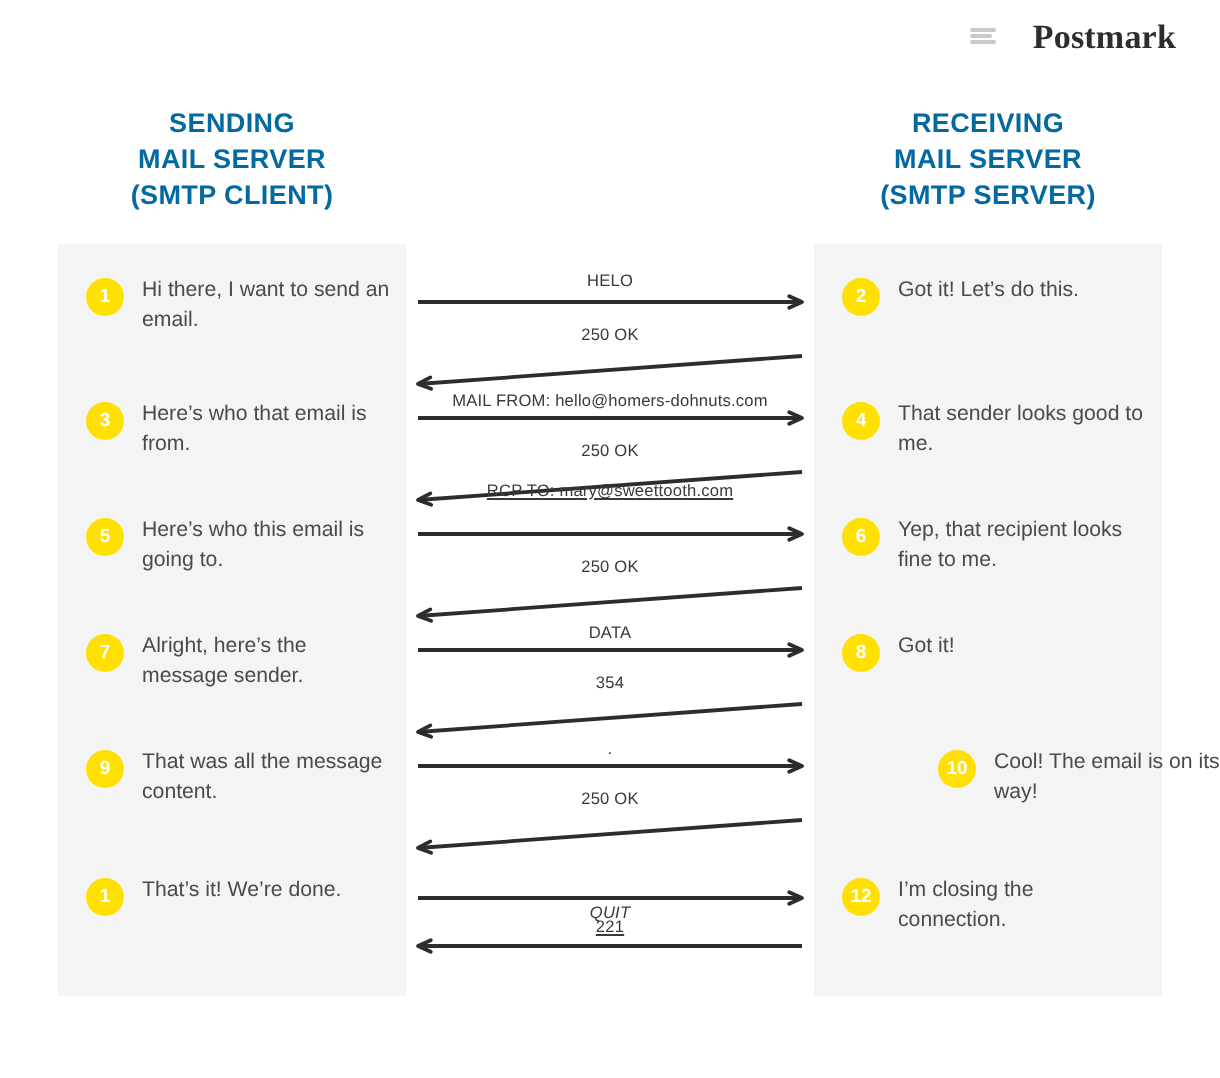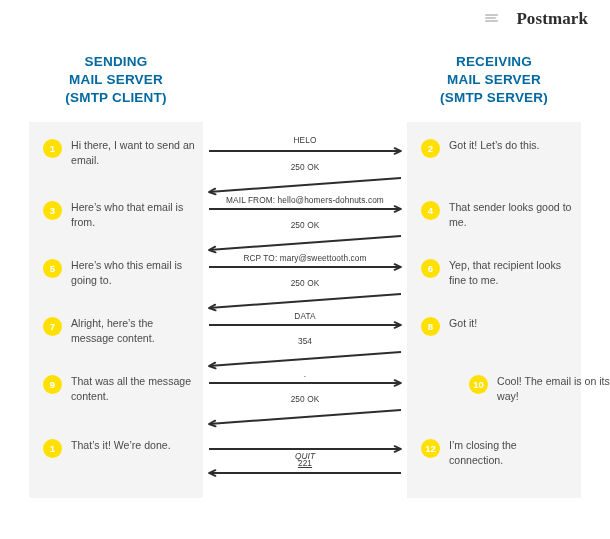--- a/index.html
+++ b/index.html
@@ -173,21 +173,21 @@
       <div class="step" style="top: 78px;">
         <div class="badge">3</div>
         <div class="step-text">Here’s who that email is from.</div>
       </div>
       <div class="step" style="top: 136px;">
         <div class="badge">5</div>
         <div class="step-text">Here’s who this email is going to.</div>
       </div>
       <div class="step" style="top: 194px;">
         <div class="badge">7</div>
-        <div class="step-text">Alright, here’s the message content.</div>
+        <div class="step-text">Alright, here’s the message sender.</div>
       </div>
       <div class="step" style="top: 252px;">
         <div class="badge">9</div>
         <div class="step-text">That was all the message content.</div>
       </div>
       <div class="step" style="top: 316px;">
         <div class="badge">1</div>
         <div class="step-text">That’s it! We’re done.</div>
       </div>
     </div>
@@ -242,21 +242,21 @@
         </svg>
       </div>
       <div class="msg" style="top: 0px;">
         <div class="msg-label" style="top: 98px;">250 OK</div>
         <svg width="196" height="376">
           <line x1="194" y1="114" x2="2" y2="128" stroke="#2d2d2d" stroke-width="1.9"></line>
           <polyline points="8.167121784579292,124.68841293423115 2,128 8.582275058352044,130.38194354597178" fill="none" stroke="#2d2d2d" stroke-width="1.9" stroke-linecap="round" stroke-linejoin="round"></polyline>
         </svg>
       </div>
       <div class="msg" style="top: 0px;">
-        <div class="msg-label" style="top: 131px;">RCP TO: mary@sweettooth.com</div>
+        <div class="msg-label" style="top: 118px; text-decoration: underline;">RCP TO: mary@sweettooth.com</div>
         <svg width="196" height="376">
           <line x1="2" y1="145" x2="194" y2="145" stroke="#2d2d2d" stroke-width="1.9"></line>
           <polyline points="187.60837741781384,147.85432317141698 194,145 187.60837741781384,142.14567682858302" fill="none" stroke="#2d2d2d" stroke-width="1.9" stroke-linecap="round" stroke-linejoin="round"></polyline>
         </svg>
       </div>
       <div class="msg" style="top: 0px;">
         <div class="msg-label" style="top: 156px;">250 OK</div>
         <svg width="196" height="376">
           <line x1="194" y1="172" x2="2" y2="186" stroke="#2d2d2d" stroke-width="1.9"></line>
           <polyline points="8.167121784579292,182.68841293423114 2,186 8.582275058352044,188.38194354597178" fill="none" stroke="#2d2d2d" stroke-width="1.9" stroke-linecap="round" stroke-linejoin="round"></polyline>

